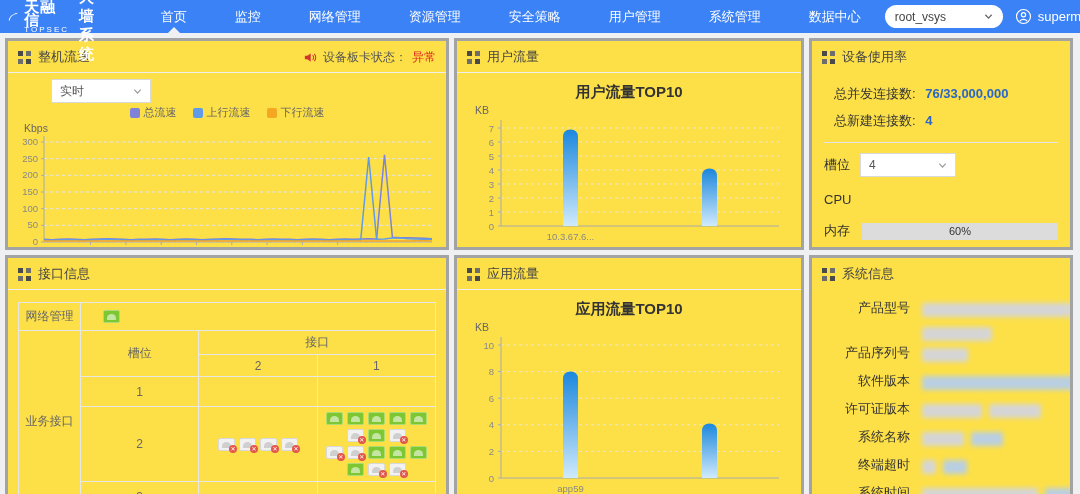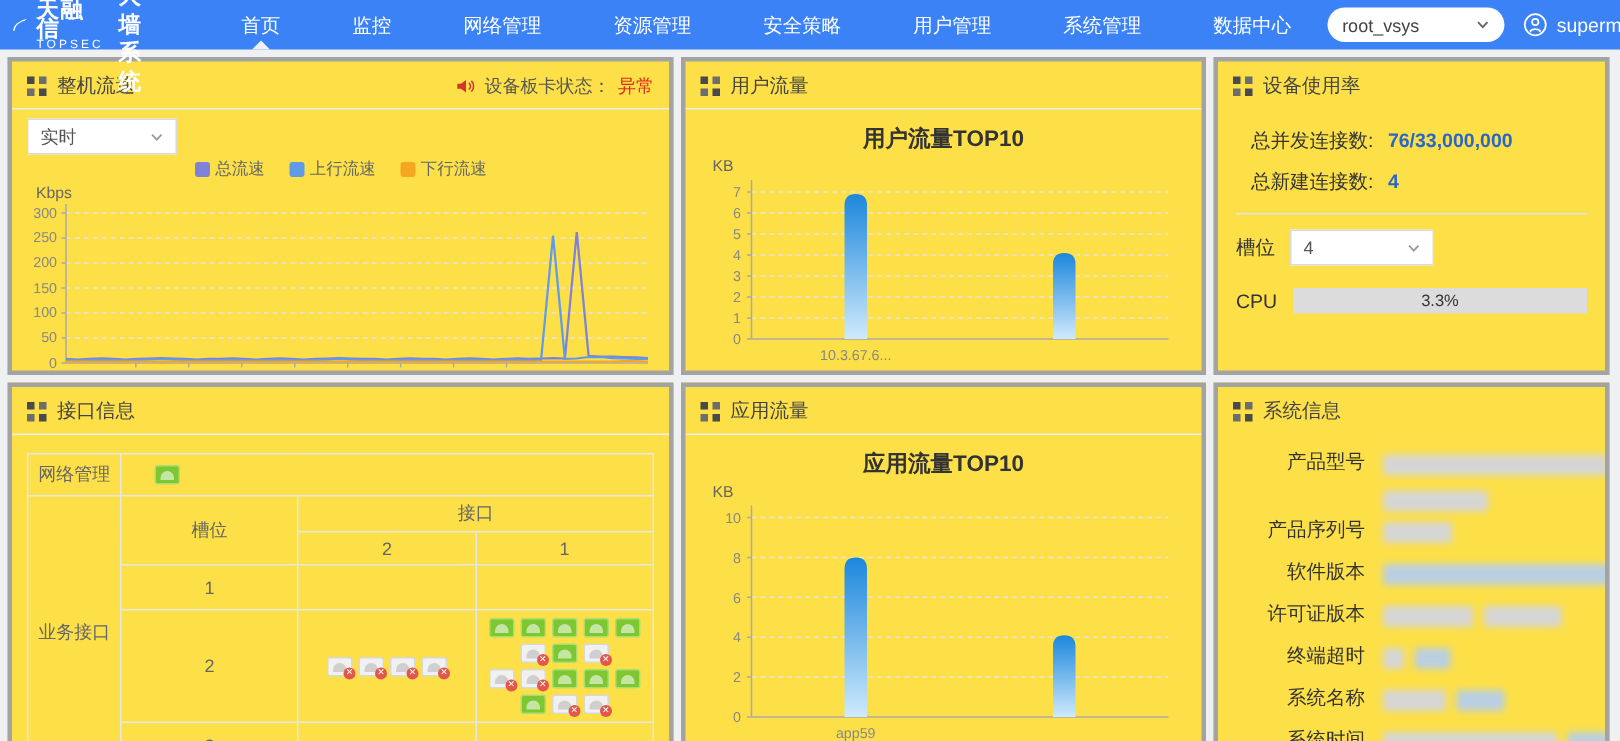--- a/index.html
+++ b/index.html
@@ -37,21 +37,21 @@
   .grid-icon i:nth-child(3){ left:0; bottom:0; background:#6d6d6d; }
   .grid-icon i:nth-child(4){ right:0; bottom:0; }
 
   .alarm { margin-left:auto; display:flex; align-items:center; gap:5px; font-size:12px; color:#555; }
   .alarm-val { color:#e02a20; }
 
   .sel { display:inline-flex; align-items:center; justify-content:space-between; border:1px solid #d9d9d9;
     background:#fff; height:24px; padding:0 8px; font-size:12px; color:#555; cursor:pointer; }
   .chev { width:9px; height:9px; flex:0 0 9px; }
 
-  .flow-toolbar { padding:6px 10px 0 10px; }
+  .flow-toolbar { padding:6px 10px 0 10px;margin-left:33px; }
   .legend { display:flex; justify-content:center; gap:16px; margin:2px 0 0 0; }
   .legend-item { display:flex; align-items:center; gap:4px; font-size:11px; color:#666; cursor:pointer; }
   .legend-swatch { width:10px; height:10px; border-radius:2px; }
 
   .chart-title { text-align:center; font-size:15px; font-weight:bold; color:#333; margin-top:10px; }
   svg text.tick { font-size:9.5px; fill:#888; font-family:"Liberation Sans",sans-serif; }
   svg text.axlab { font-size:10.5px; fill:#666; font-family:"Liberation Sans",sans-serif; }
 
   
   .du-body { padding:4px 12px; }
@@ -303,23 +303,26 @@
         <div class="sel" style="width:96px">
           <span>4</span>
           <svg class="chev" viewBox="0 0 10 10">
             <path d="M1.5 3 L5 6.8 L8.5 3" fill="none" stroke="#999" stroke-width="1.3"></path>
             </svg>
         </div>
       </div>
       <div id="meters">
           <div class="meter-row">
        <span class="meter-label">CPU</span>
+          </div>
+          <div class="meter-row">
+       <span class="meter-label">内存</span>
        <span class="meter-track">
-         <span class="meter-fill" style="width:3.3%"></span>
-         <span class="meter-text">3.3%</span>
+         <span class="meter-fill" style="width:60%"></span>
+         <span class="meter-text">60%</span>
        </span>
           </div>
         </div>
     </div>
   </div>
 
   <div class="panel">
     <div class="p-head bordered">
       <span class="grid-icon">
           <i></i>
@@ -451,38 +454,38 @@
         <div class="si-row">
        <span class="si-label">许可证版本</span>
        <span class="si-lines">
             <span class="si-line">
               <span class="blk g" style="width:60px"></span>
               <span class="blk g" style="width:52px"></span>
             </span>
        </span>
         </div>
         <div class="si-row">
+       <span class="si-label">系统名称</span>
+       <span class="si-lines">
+            <span class="si-line">
+              <span class="blk g" style="width:42px"></span>
+              <span class="blk b" style="width:32px"></span>
+            </span>
+       </span>
+        </div>
+        <div class="si-row">
        <span class="si-label">终端超时</span>
        <span class="si-lines">
             <span class="si-line">
               <span class="blk g" style="width:14px"></span>
               <span class="blk b" style="width:24px"></span>
             </span>
        </span>
         </div>
         <div class="si-row">
-       <span class="si-label">系统名称</span>
-       <span class="si-lines">
-            <span class="si-line">
-              <span class="blk g" style="width:42px"></span>
-              <span class="blk b" style="width:32px"></span>
-            </span>
-       </span>
-        </div>
-        <div class="si-row">
        <span class="si-label">系统时间</span>
        <span class="si-lines">
             <span class="si-line">
               <span class="blk g" style="width:116px"></span>
               <span class="blk b" style="width:28px"></span>
             </span>
        </span>
         </div>
       </div>
   </div>

